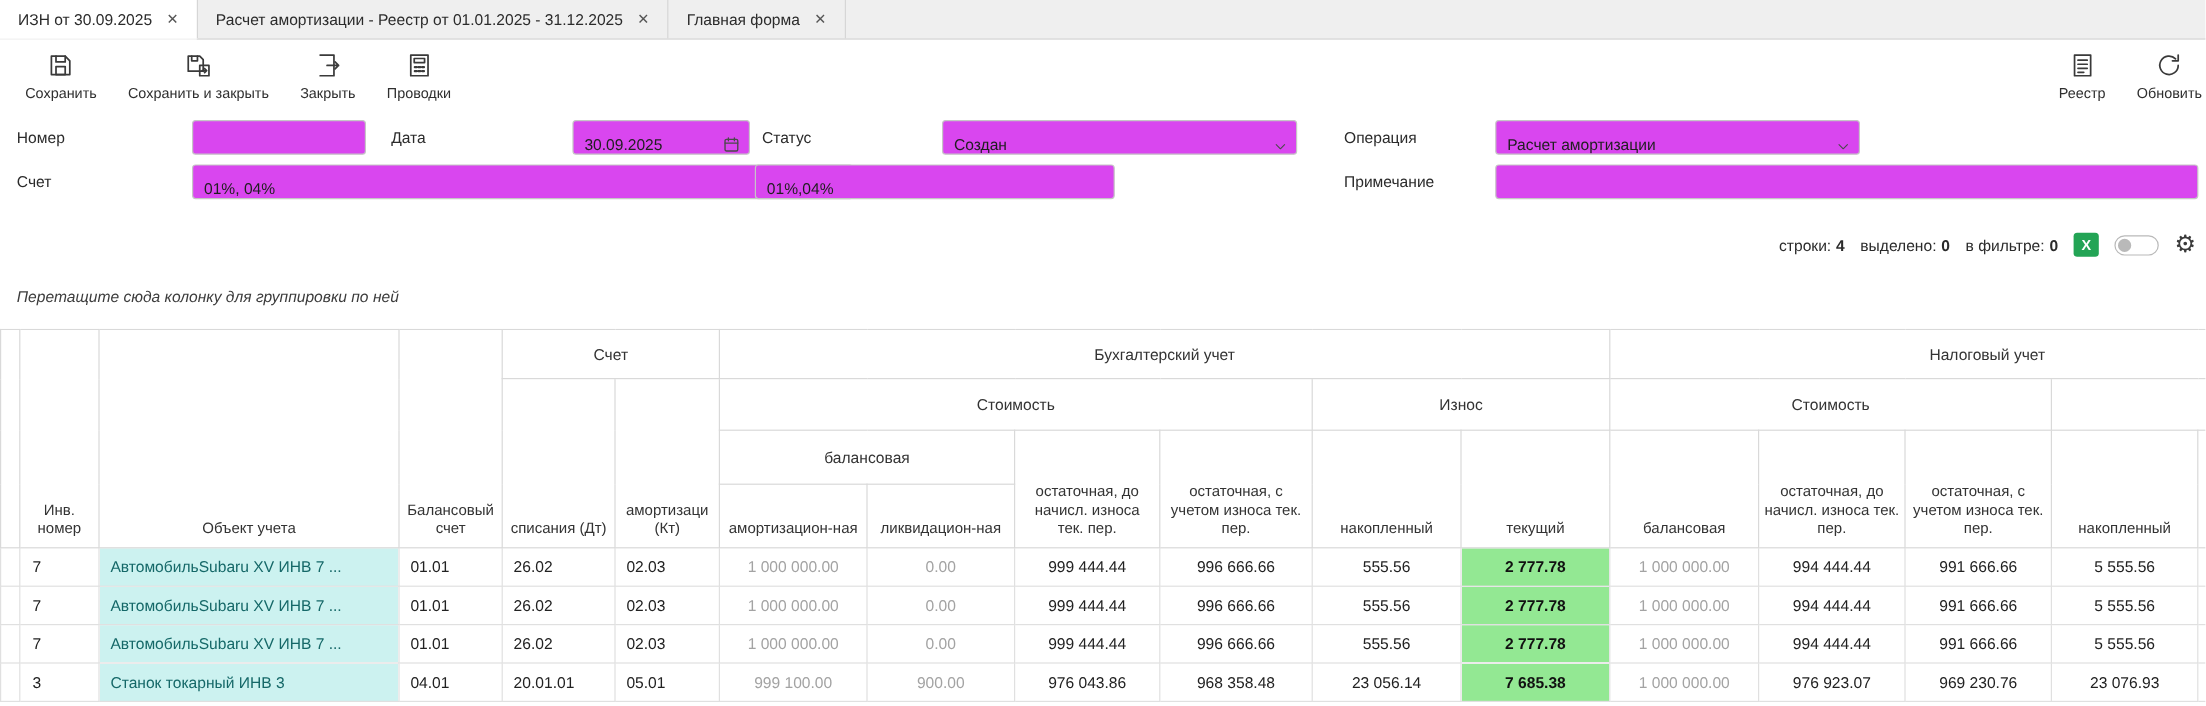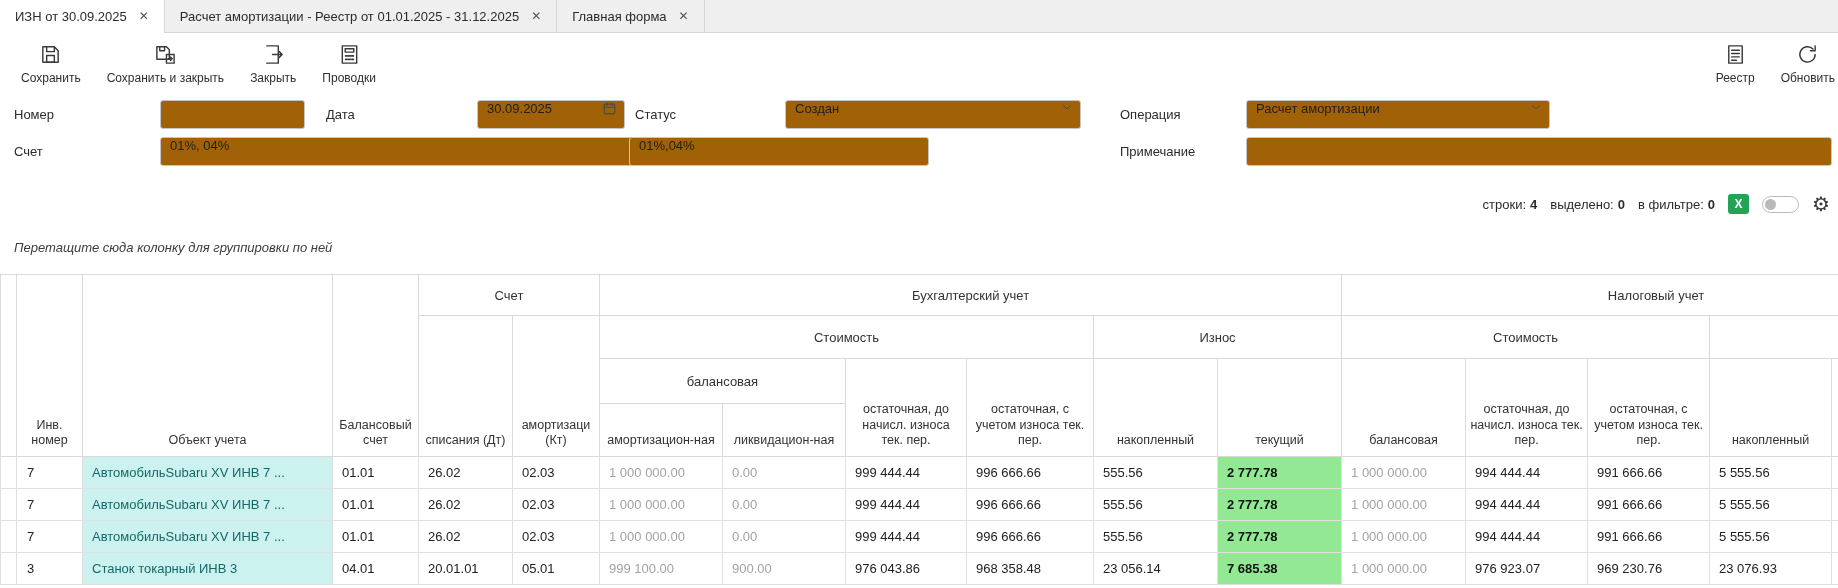--- a/index.html
+++ b/index.html
@@ -23,21 +23,21 @@
   .tb-group-left  { position: absolute; left: 8px; top: 2px; display: flex; }
   .tb-group-right { position: absolute; right: -10px; top: 2px; display: flex; }
   .tb-btn { position: relative; display: flex; flex-direction: column; align-items: center; padding: 5px 13px 0; cursor: pointer; }
   .tb-icon { height: 27px; display: flex; align-items: center; }
   .tb-icon svg { stroke: #3a3a3a; fill: none; stroke-width: 1.5; stroke-linejoin: round; stroke-linecap: round; }
   .tb-label { font-size: 12px; color: #2f2f2f; margin-top: 3px; white-space: nowrap; }
   .red-frame { position: absolute; left: 0; right: 0; top: 0; height: 37px; border: 3px solid var(--red-highlight, #ed1b24); pointer-events: none; }
 
   
   .flabel { position: absolute; font-size: 13px; color: #2b2b2b; line-height: 29px; height: 29px; white-space: nowrap; }
-  .ffield { position: absolute; height: 29px; border: 1px solid #c6c6c6; border-radius: 3px; background: #a16207; display: flex; align-items: flex-start; }
+  .ffield { position: absolute; height: 29px; border: 1px solid #c6c6c6; border-radius: 3px; background: #d946ef; display: flex; align-items: flex-end; }
   .ffield input { border: none; outline: none; background: transparent; font: 13px "Liberation Sans", sans-serif; color: #1f1f1f; width: 100%; padding: 0 9px; }
   .fvalue { font-size: 13px; color: #1f1f1f; padding: 0 9px; flex: 1; white-space: nowrap; overflow: hidden; }
   .fcaret, .fcal { margin-right: 7px; display: flex; flex: none; }
   .fcaret svg, .fcal svg { stroke: #4a4a4a; fill: none; stroke-width: 1.8; stroke-linecap: round; stroke-linejoin: round; }
 
   
   .gridbar { position: absolute; top: 192px; right: 8px; display: flex; align-items: center; gap: 13px; height: 24px; }
   .stat { font-size: 13px; color: #2b2b2b; white-space: nowrap; }
   .stat .cnt { font-weight: bold; margin-left: 4px; }
   .xlsx-icon { width: 21px; height: 20px; border-radius: 3px; background: var(--excel-green, #23a455); color: #fff; font-size: 12px; font-weight: bold; display: flex; align-items: center; justify-content: center; cursor: pointer; }
@@ -54,21 +54,21 @@
   thead th { border-color: #d9d9d9; font-weight: normal; color: #333; background: #fff; }
   .h-group { font-size: 13px; text-align: center; vertical-align: middle; padding: 0 4px; }
   .h-leaf { font-size: 12.5px; text-align: center; vertical-align: bottom; padding: 0 4px 7px; line-height: 1.25; }
   tr.hr-a { height: 41px; } tr.hr-b { height: 43px; } tr.hr-c { height: 45px; } tr.hr-d { height: 53px; }
   tbody tr { height: 32px; }
   td { font-size: 13px; color: #222; padding: 0 9px; white-space: nowrap; }
   .c-gutter { padding: 0; }
   .c-inv { text-align: left; padding-left: 10px; }
   .c-obj { background: var(--cyan-cell, #ccf2f0); color: #156868; }
   .c-txt { text-align: left; }
-  .c-num { text-align: left; }
+  .c-num { text-align: center; }
   .gray { color: #a3a3a3; }
   .green { background: var(--green-cell, #93e893); font-weight: 600; color: #111; }
 </style>
 </head>
 <body>
 
 <div class="tabbar">
   <div class="tab active">
     <span>ИЗН от 30.09.2025</span>
     <span class="tab-close">✕</span>

